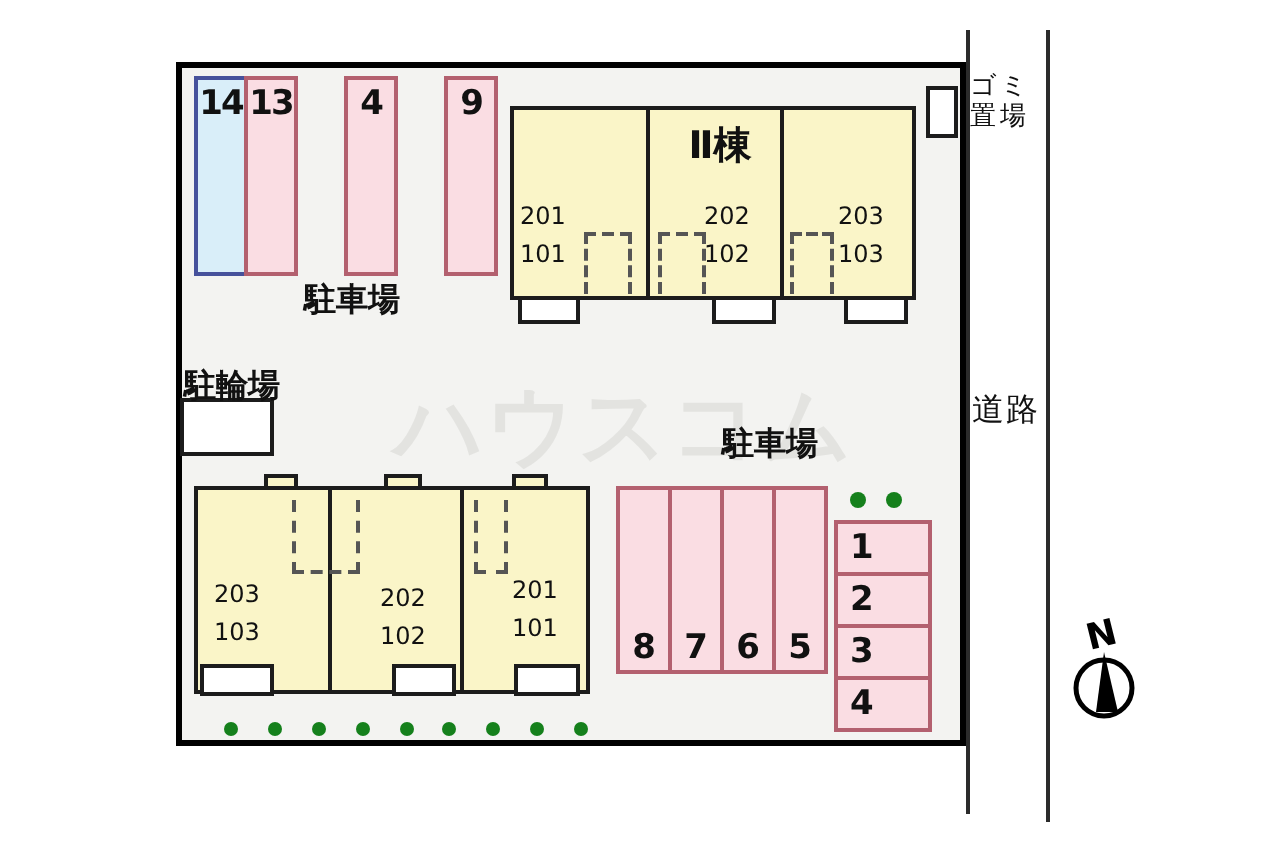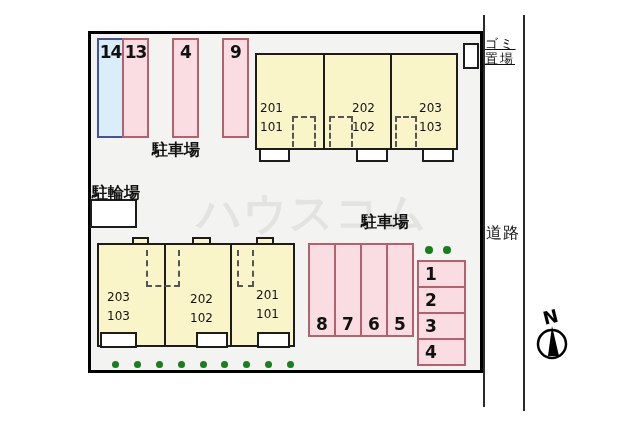--- a/index.html
+++ b/index.html
@@ -7,29 +7,29 @@
     position:relative;width:640px;height:426px;background:#ffffff;overflow:hidden;
     font-family:"DejaVu Sans",sans-serif;color:#111;
   }
   .abs{position:absolute;box-sizing:border-box;}
   
   .site{left:88px;top:31px;width:395px;height:342px;border:3px solid #000;background:var(--site-bg,#f3f3f1);z-index:1;}
   
   .road-line{width:2px;background:#2b2b2b;z-index:0;}
   .road-line-a{left:483px;top:15px;height:392px;}
   .road-line-b{left:523px;top:15px;height:396px;}
-  .road-label{left:486px;top:196px;width:36px;font-size:16px;line-height:18px;z-index:2;letter-spacing:1px;margin-top:28px;}
+  .road-label{left:486px;top:196px;width:36px;font-size:16px;line-height:18px;z-index:2;letter-spacing:1px;}
   
   .watermark{left:197px;top:184px;font-size:44px;font-weight:bold;color:var(--watermark-gray,#cfcfcb);opacity:.42;z-index:2;letter-spacing:1px;white-space:nowrap;}
   
   .jp-label{font-weight:bold;font-size:16px;z-index:4;white-space:nowrap;}
   .ptop-label{left:130px;top:140px;width:92px;text-align:center;}
   .pmid-label{left:361px;top:212px;}
   .bike-label{left:92px;top:172px;margin-top:11px;}
-  .garbage-label{left:485px;top:36px;font-size:13px;line-height:15px;font-weight:normal;z-index:4;letter-spacing:2px;text-decoration:underline;}
+  .garbage-label{left:485px;top:36px;font-size:13px;line-height:15px;font-weight:normal;z-index:4;letter-spacing:2px;}
   
   .pspace{top:38px;width:27px;height:100px;border:2px solid var(--pink-border,#b3606f);background:var(--pink-fill,#fadde3);z-index:3;
           text-align:center;font-size:17px;font-weight:600;padding-top:2px;letter-spacing:-1px;}
   .pspace.blue{border-color:var(--blue-border,#46519b);background:var(--blue-fill,#d9eef9);}
   
   .white-box{background:#fff;border:2px solid #1c1c1c;z-index:3;}
   .garbage-box{left:463px;top:43px;width:16px;height:26px;}
   .bike-box{left:90px;top:199px;width:47px;height:29px;}
   
   .building{background:var(--building-fill,#faf5c8);border:2px solid #1c1c1c;z-index:3;}
@@ -79,20 +79,21 @@
     <div>ゴミ</div>
     <div>置場</div>
   </div>
 
   <div class="abs jp-label bike-label">駐輪場</div>
   <div class="abs white-box bike-box"></div>
 
   <div class="abs building bldg2"></div>
   <div class="abs divider" style="left:323px;top:53px;height:97px"></div>
   <div class="abs divider" style="left:390px;top:53px;height:97px"></div>
+  <div class="abs bldg-title" style="left:330px;top:60px;width:60px">Ⅱ棟</div>
   <div class="abs unit-text" style="left:260px;top:99px">
     <div>201</div>
     <div>101</div>
   </div>
   <div class="abs unit-text" style="left:352px;top:99px">
     <div>202</div>
     <div>102</div>
   </div>
   <div class="abs unit-text" style="left:419px;top:99px">
     <div>203</div>

